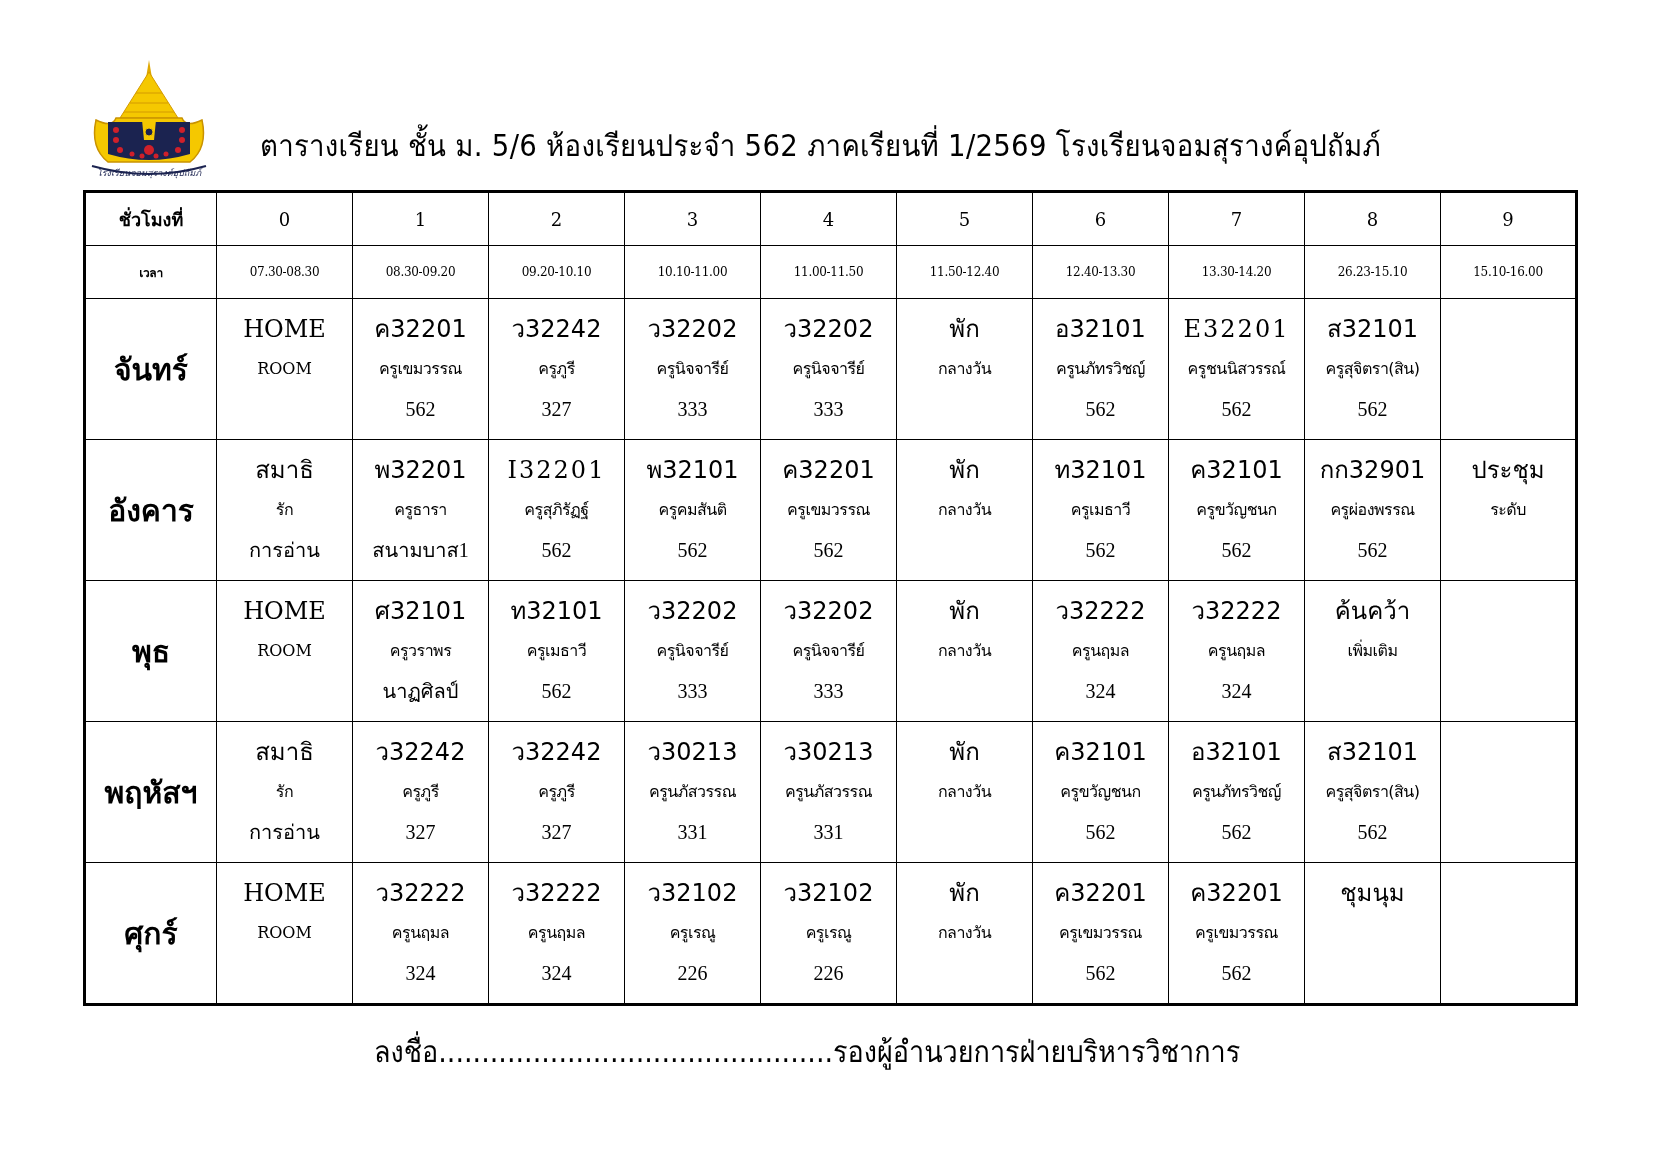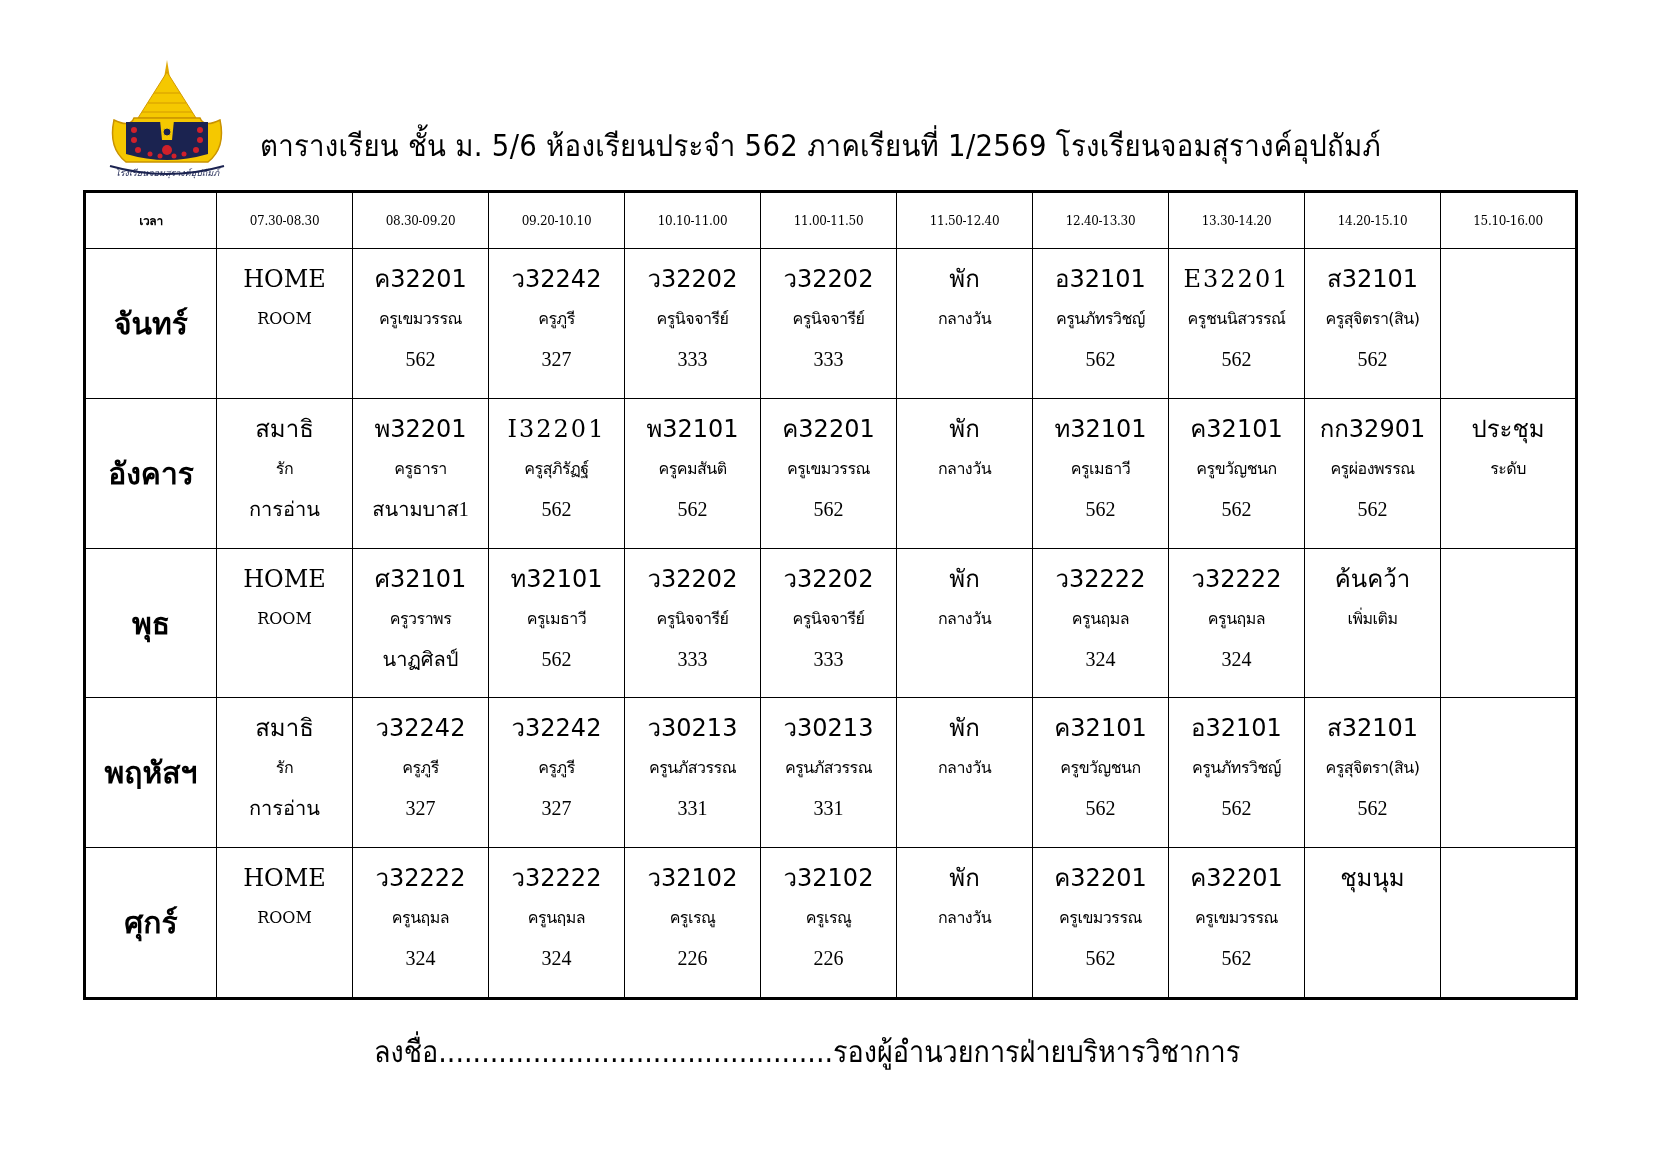--- a/index.html
+++ b/index.html
@@ -1,18 +1,18 @@
 <!DOCTYPE html>
 <html><head>
 <meta charset="utf-8">
 <style>
   html, body { margin:0; padding:0; background:#ffffff; }
   body { width:1654px; height:1170px; position:relative; overflow:hidden;
          font-family:"DejaVu Serif", serif; color:#000; }
-  .logo { position:absolute; left:104px; top:58px; width:126px; height:122px; }
+  .logo { position:absolute; left:86px; top:58px; width:126px; height:122px; }
   .title { position:absolute; left:260px; top:122px; font-size:30px; letter-spacing:0.3px;
            font-family:"DejaVu Sans", sans-serif; white-space:nowrap; transform:scaleX(0.92); transform-origin:left center; }
   table.tt { position:absolute; left:83px; top:190px; width:1495px; height:810px;
              border-collapse:collapse; table-layout:fixed; }
   table.tt td { border:1.5px solid #000; text-align:center; vertical-align:middle; padding:0; }
   table.tt { border:3px solid #000; }
   .hdr-row td { height:52px; font-size:18px; font-family:"DejaVu Serif", serif; }
   .time-row td { height:52px; font-size:12px; letter-spacing:-0.3px; font-family:"DejaVu Serif", serif; }
   .hdr-label { font-family:"DejaVu Sans", sans-serif; font-weight:bold; font-size:20px; }
   .day { font-family:"DejaVu Sans", sans-serif; font-weight:bold; font-size:30px; }
@@ -74,31 +74,44 @@
       <col>
       <col>
       <col>
       <col>
       <col>
       <col>
       <col>
       <col>
   </colgroup>
   <tbody>
+      <tr class="hdr-row">
+    <td class="hdr-label">ชั่วโมงที่</td>
+    <td>0</td>
+    <td>1</td>
+    <td>2</td>
+    <td>3</td>
+    <td>4</td>
+    <td>5</td>
+    <td>6</td>
+    <td>7</td>
+    <td>8</td>
+    <td>9</td>
+  </tr>
   <tr class="time-row">
     <td class="hdr-label">เวลา</td>
     <td>07.30-08.30</td>
     <td>08.30-09.20</td>
     <td>09.20-10.10</td>
     <td>10.10-11.00</td>
     <td>11.00-11.50</td>
     <td>11.50-12.40</td>
     <td>12.40-13.30</td>
     <td>13.30-14.20</td>
-    <td>14.20-15.10</td>
+    <td>26.23-15.10</td>
     <td>15.10-16.00</td>
   </tr>
 
   </tbody>
     <tbody id="day-rows">
       <tr class="day-row">
         <td class="day">จันทร์</td>
         <td>
           <div class="cell">
             <div class="l1 en">HOME</div>

